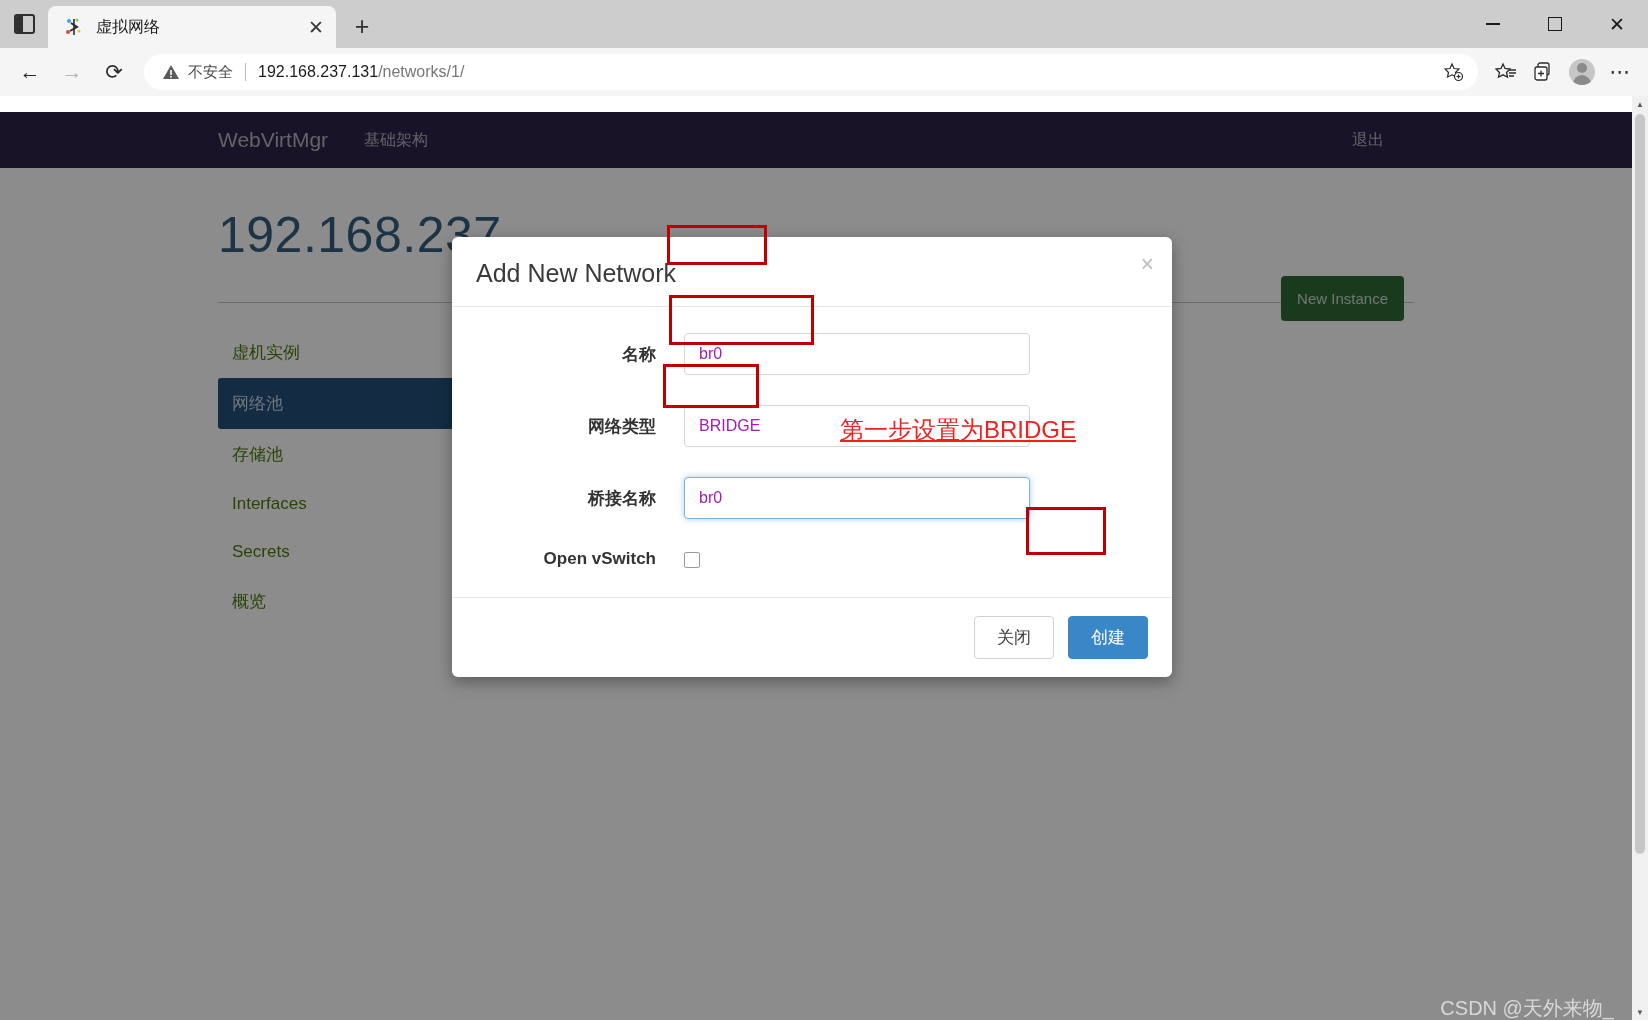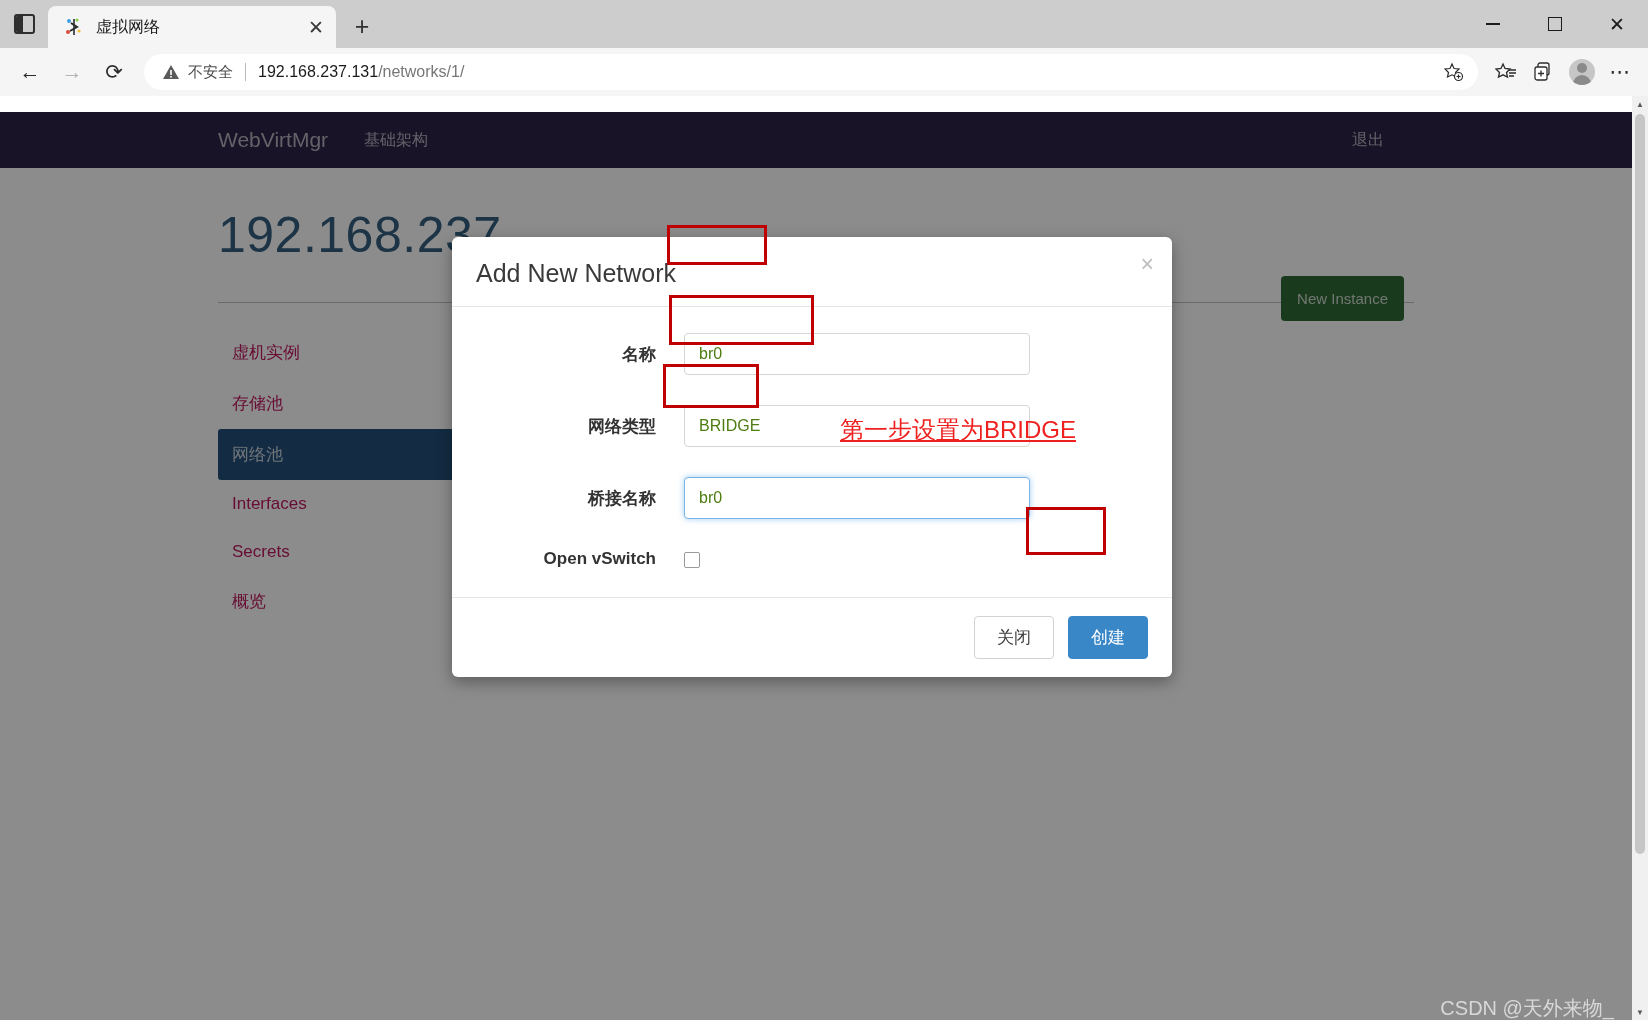--- a/index.html
+++ b/index.html
@@ -118,21 +118,21 @@
   .hr { height: 1px; background: #8e8e8e; opacity: .55; margin-top: 42px; }
 
   .new-instance-btn {
     position: absolute; right: 228px; top: 108px;
     background: #2e6b35; color: #cfd8cf; font-size: 15px;
     padding: 14px 16px; border-radius: 4px; border: none; cursor: pointer;
   }
 
   .sidebar { margin-top: 24px; width: 340px; }
   .side-item {
-    font-size: 17px; color: #be185d; padding: 14px 14px; cursor: pointer;
+    font-size: 17px; color: #4d7c0f; padding: 14px 14px; cursor: pointer;
     border-radius: 3px;
   }
   .side-item.active { background: #24517a; color: #cbd4dd; }
 
   
   .backdrop {
     position: absolute; left: 0; top: 0; width: 1632px; height: 924px;
     background: rgba(0,0,0,0.45);
   }
 
@@ -164,21 +164,21 @@
   }
   .modal-body { padding: 26px 24px 18px 24px; }
   .form-row { display: flex; align-items: center; margin-bottom: 30px; position: relative; }
   .form-label {
     width: 208px; text-align: right; padding-right: 28px;
     font-size: 17px; font-weight: bold; color: #333;
   }
   .form-field { position: relative; flex: 1; }
   .form-control {
     width: 346px; height: 42px; border: 1px solid #d6d6d6; border-radius: 4px;
-    background: #fff; font-size: 16px; color: #4d7c0f; padding: 8px 14px;
+    background: #fff; font-size: 16px; color: #a21caf; padding: 8px 14px;
     font-family: "Liberation Sans", sans-serif;
   }
   .form-control.focused {
     border-color: #79b4e6; box-shadow: 0 0 6px rgba(102,175,233,.6);
   }
   .checkbox-field {
     width: 16px; height: 16px; border: 1px solid #9a9a9a; background: #fff; border-radius: 2px;
     margin-top: 2px;
   }
 
@@ -303,22 +303,22 @@
       </div>
 
       <div class="content">
         <div class="page-title">192.168.237</div>
         <div class="hr"></div>
 
         <button class="new-instance-btn">New Instance</button>
 
         <div class="sidebar">
           <div class="side-item">虚机实例</div>
+          <div class="side-item active">网络池</div>
           <div class="side-item">存储池</div>
-          <div class="side-item active">网络池</div>
           <div class="side-item">Interfaces</div>
           <div class="side-item">Secrets</div>
           <div class="side-item">概览</div>
         </div>
       </div>
 
       <div class="backdrop"></div>
       <div class="watermark">CSDN @天外来物_</div>
     </div>
 

